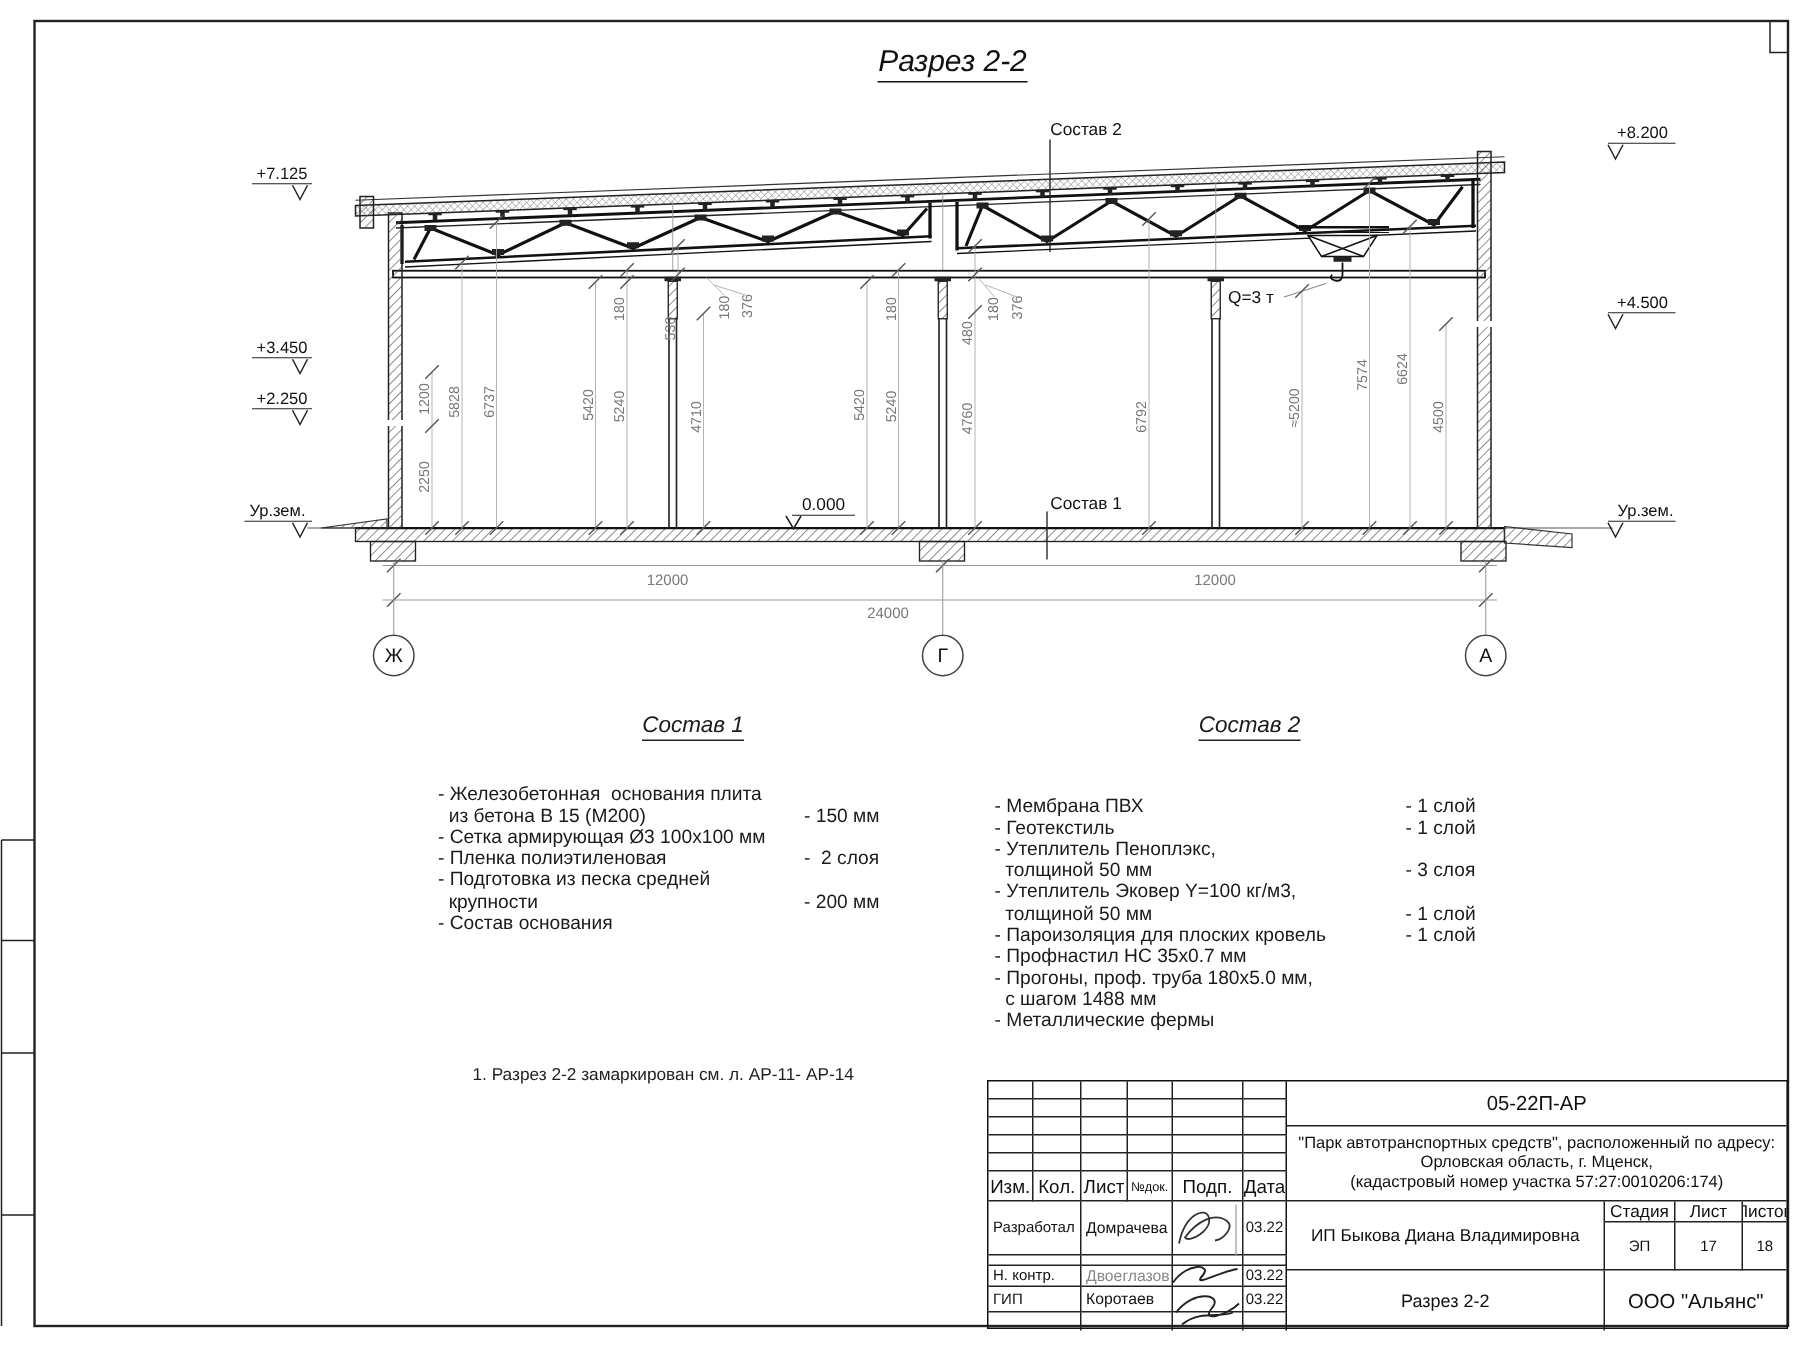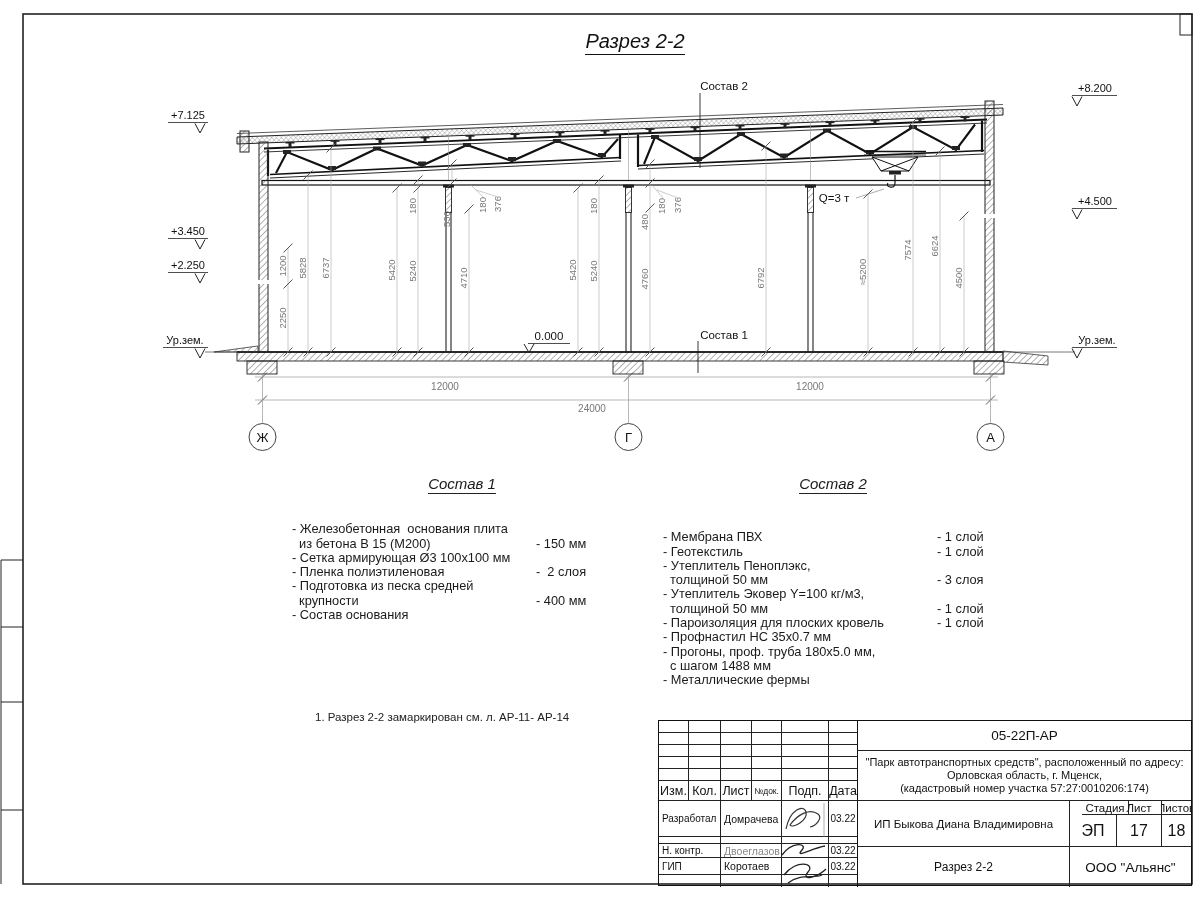--- a/index.html
+++ b/index.html
@@ -44,21 +44,21 @@
   #tb-doc{top:0;height:30px;font-size:13.5px;}
   #tb-proj{top:30px;height:50px;font-size:11px;line-height:13.2px;flex-direction:column;}
   #tb-mid{top:80px;height:46px;padding:0;display:block;}
   #tb-client{position:absolute;left:0;top:0;width:212px;height:46px;border-right:1px solid #222;
              box-sizing:border-box;display:flex;align-items:center;justify-content:center;font-size:11.5px;}
   #tb-slt{position:absolute;left:212px;top:0;width:121px;height:46px;}
   .slt-h{position:absolute;top:0;height:14px;display:flex;align-items:center;justify-content:center;
          font-size:11.5px;border-right:1px solid #222;border-bottom:1px solid #222;box-sizing:border-box;
          width:100%;overflow:hidden;}
   .slt-v{position:absolute;top:14px;height:32px;display:flex;align-items:center;justify-content:center;
-         font-size:16px;border-right:1px solid #222;box-sizing:border-box;}
+         font-size:10px;border-right:1px solid #222;box-sizing:border-box;}
   #tb-bot{top:126px;height:40px;border-bottom:none;padding:0;display:block;}
   #tb-name{position:absolute;left:0;top:0;width:212px;height:40px;border-right:1px solid #222;
            box-sizing:border-box;display:flex;align-items:center;justify-content:center;font-size:12px;}
   #tb-comp{position:absolute;left:212px;top:0;width:121px;height:40px;display:flex;align-items:center;
            justify-content:center;font-size:13.5px;}
   .gray{color:#888;}
   .sig-svg{position:absolute;pointer-events:none;}
 </style>
 </head>
 <body>
@@ -385,21 +385,21 @@
 </div>
 
 <div class="ovl sostav" id="sostav1">
   <div class="hd"><span>Состав 1</span></div>
   <div class="items">
     <div class="row"><span class="t">- Железобетонная  основания плита</span><span class="q"></span></div>
     <div class="row"><span class="t">  из бетона В 15 (М200)</span><span class="q">- 150 мм</span></div>
     <div class="row"><span class="t">- Сетка армирующая Ø3 100х100 мм</span><span class="q"></span></div>
     <div class="row"><span class="t">- Пленка полиэтиленовая</span><span class="q">-  2 слоя</span></div>
     <div class="row"><span class="t">- Подготовка из песка средней</span><span class="q"></span></div>
-    <div class="row"><span class="t">  крупности</span><span class="q">- 400 мм</span></div>
+    <div class="row"><span class="t">  крупности</span><span class="q">- 200 мм</span></div>
     <div class="row"><span class="t">- Состав основания</span><span class="q"></span></div>
   </div>
 </div>
 
 <div class="ovl sostav" id="sostav2">
   <div class="hd"><span>Состав 2</span></div>
   <div class="items">
     <div class="row"><span class="t">- Мембрана ПВХ</span><span class="q">- 1 слой</span></div>
     <div class="row"><span class="t">- Геотекстиль</span><span class="q">- 1 слой</span></div>
     <div class="row"><span class="t">- Утеплитель Пеноплэкс,</span><span class="q"></span></div>
@@ -513,21 +513,21 @@
   <div id="tb-right">
     <div class="tr-row" id="tb-doc">05-22П-АР</div>
     <div class="tr-row" id="tb-proj">
       <div>"Парк автотранспортных средств",  расположенный по адресу:</div>
       <div>Орловская область, г. Мценск,</div>
       <div>(кадастровый номер участка 57:27:0010206:174)</div>
     </div>
     <div class="tr-row" id="tb-mid">
       <div id="tb-client">ИП Быкова Диана Владимировна</div>
       <div id="tb-slt">
-        <div class="slt-h" style="left:12px;width:47px;">Стадия</div>
+        <div class="slt-h" style="left:0;width:47px;">Стадия</div>
         <div class="slt-h" style="left:47px;width:45px;">Лист</div>
         <div class="slt-h" style="left:92px;width:29px;border-right:none;">Листов</div>
         <div class="slt-v" style="left:0;width:47px;">ЭП</div>
         <div class="slt-v" style="left:47px;width:45px;">17</div>
         <div class="slt-v" style="left:92px;width:29px;border-right:none;">18</div>
       </div>
     </div>
     <div class="tr-row" id="tb-bot">
       <div id="tb-name">Разрез 2-2</div>
       <div id="tb-comp">ООО "Альянс"</div>

